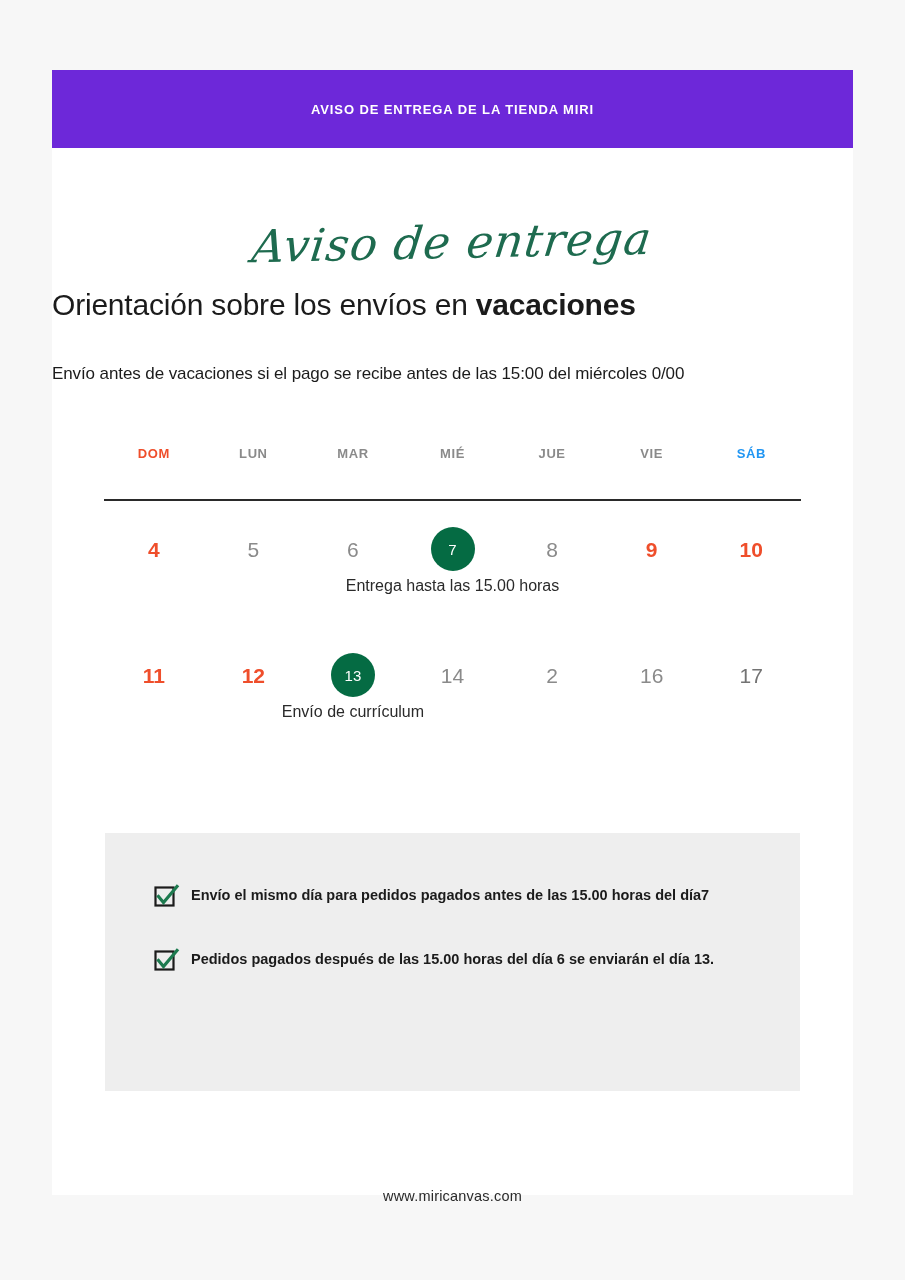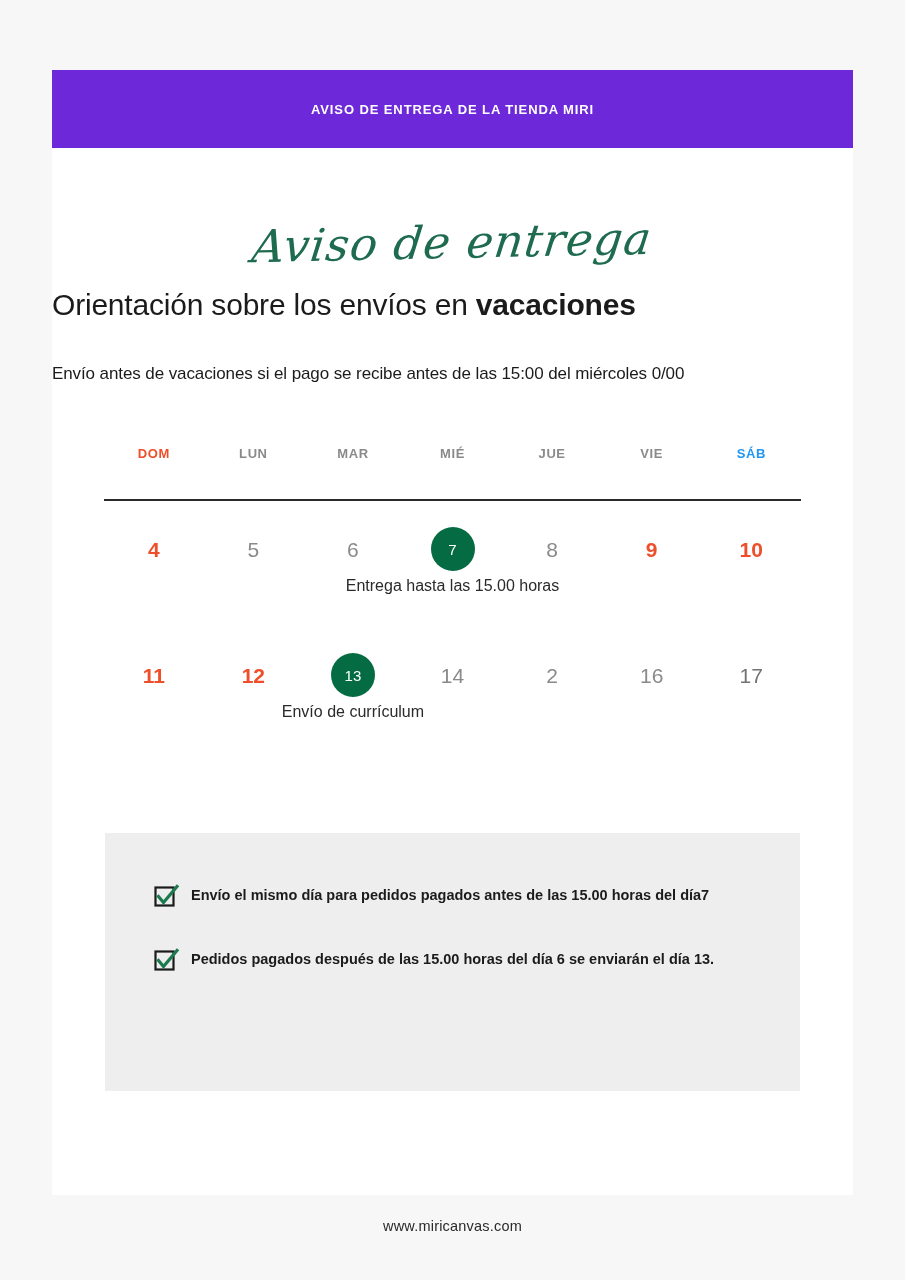--- a/index.html
+++ b/index.html
@@ -198,21 +198,21 @@
     font-size: 14.5px;
     color: #1b1b1b;
     line-height: 1.2;
   }
   .check-label.bold { font-weight: bold; font-size: 14.5px; }
 
   
   .footer {
     position: absolute;
     left: 0;
-    top: 1218px;
+    top: 1188px;
     width: 905px;
     text-align: center;
     font-size: 14.5px;
     color: #2a2a2a;
     letter-spacing: 0.2px;
   }
 </style>
 </head>
 <body>
 

